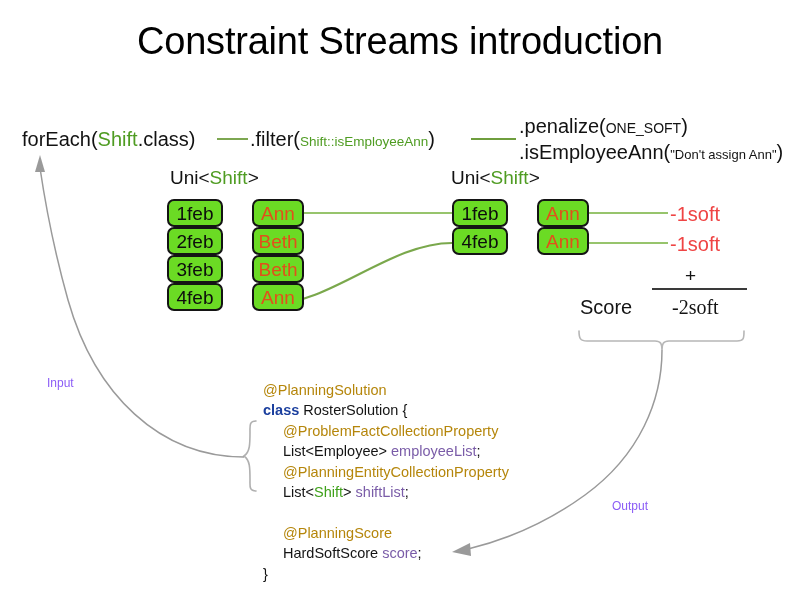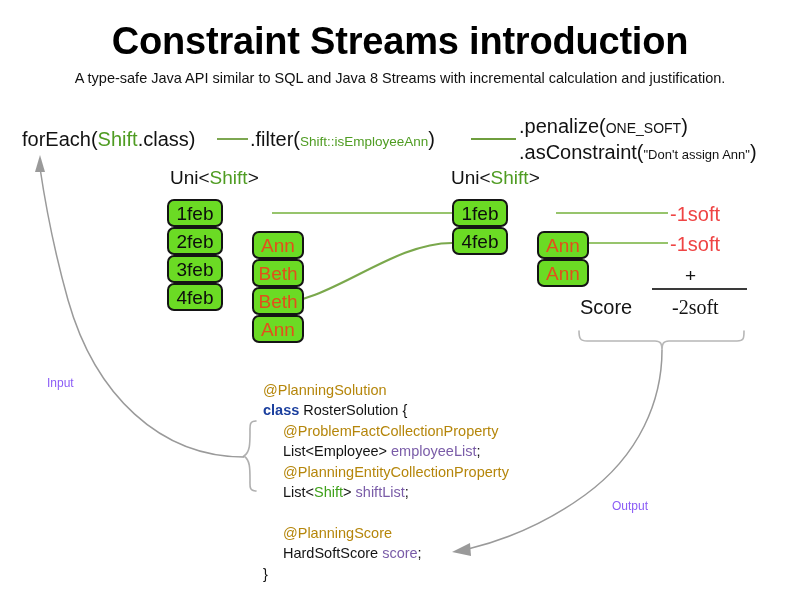--- a/index.html
+++ b/index.html
@@ -24,21 +24,21 @@
   .abs { position: absolute; }
 
   
   #page-title {
     top: 18px;
     left: 0;
     width: 800px;
     text-align: center;
     font-size: 38px;
     line-height: 46px;
-    font-weight: 700;
+    font-weight: 400;
     color: #000000;
     letter-spacing: -0.2px;
   }
   #page-subtitle {
     top: 68px;
     left: 0;
     width: 800px;
     text-align: center;
     font-size: 14.5px;
     line-height: 20px;
@@ -93,21 +93,20 @@
   }
   .cell-date {
     width: 56px;
     color: #0d0d0d;
     border-right-width: 2px;
   }
   .cell-name {
     width: 52px;
     color: #e2501b;
     margin-left: -3px;
-    margin-top: 32px;
   }
   #left-facts { left: 167px; top: 199px; }
   #right-facts { left: 452px; top: 199px; }
 
   
   .soft-label {
     font-size: 20px;
     line-height: 24px;
     color: #ef4444;
     white-space: nowrap;
@@ -155,21 +154,20 @@
     width: 800px; height: 600px;
     pointer-events: none;
   }
 </style>
 </head>
 <body>
 
 <div id="stage">
 
   <div class="abs" id="page-title">Constraint Streams introduction</div>
-  <div class="abs" id="page-subtitle">A type-safe Java API similar to SQL and Java 8 Streams with incremental calculation and justification.</div>
 
   <svg class="overlay" viewBox="0 0 800 600">
 
     <line x1="217" y1="139" x2="248" y2="139" stroke="#6f9e3e" stroke-width="1.8"></line>
     <line x1="471" y1="139" x2="516" y2="139" stroke="#6f9e3e" stroke-width="1.8"></line>
 
     <path d="M272,213 L452,213" stroke="#97c46c" stroke-width="2.2" fill="none"></path>
 
     <path d="M272,304 C330,304 390,243 452,243" stroke="#7aa84c" stroke-width="2.2" fill="none"></path>
 
@@ -186,21 +184,21 @@
     <path d="M662,350 C662,400 640,455 585,495 C545,524 505,540 468,549" stroke="#9a9a9a" stroke-width="1.5" fill="none"></path>
     <polygon points="452,552 470,543 471,556" fill="#9a9a9a"></polygon>
   </svg>
 
   <div class="abs pipe-label" id="label-filter"><span>.filter(</span><span class="sm-g">Shift::isEmployeeAnn</span><span>)</span></div>
 
   <div class="abs pipe-label" id="label-foreach"><span>forEach(</span><span class="g">Shift</span><span>.class)</span></div>
 
   <div class="abs pipe-label" id="label-penalize"><span>.penalize(</span><span class="sm">ONE_SOFT</span><span>)</span></div>
 
-  <div class="abs pipe-label" id="label-asconstraint"><span>.asConstraint(</span><span class="xsm">"Don't assign Ann"</span><span>)</span></div>
+  <div class="abs pipe-label" id="label-asconstraint"><span>.isEmployeeAnn(</span><span class="xsm">"Don't assign Ann"</span><span>)</span></div>
 
   <div class="abs uni-label" id="uni-left"><span>Uni&lt;</span><span class="g">Shift</span><span>&gt;</span></div>
 
   <div class="abs uni-label" id="uni-right"><span>Uni&lt;</span><span class="g">Shift</span><span>&gt;</span></div>
 
   <div class="abs" id="left-facts">
       <div class="shift-row">
         <div class="cell cell-date">1feb</div>
         <div class="cell cell-name">Ann</div>
       </div>

